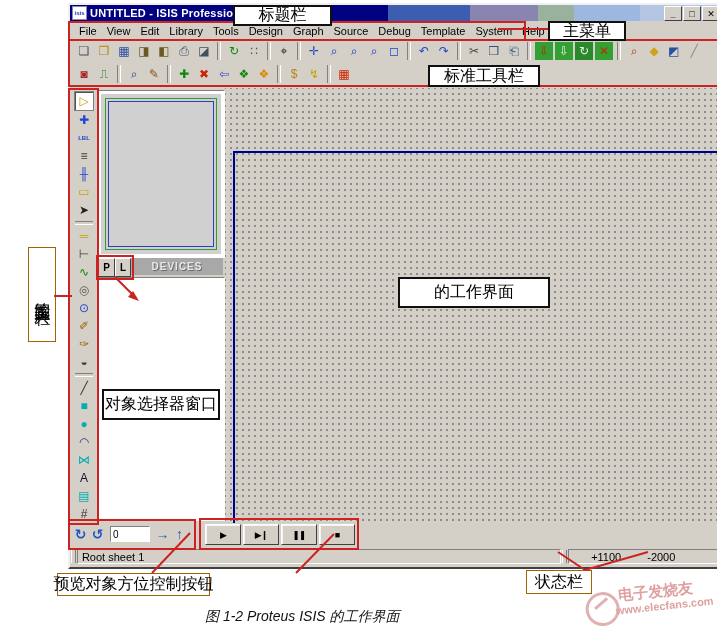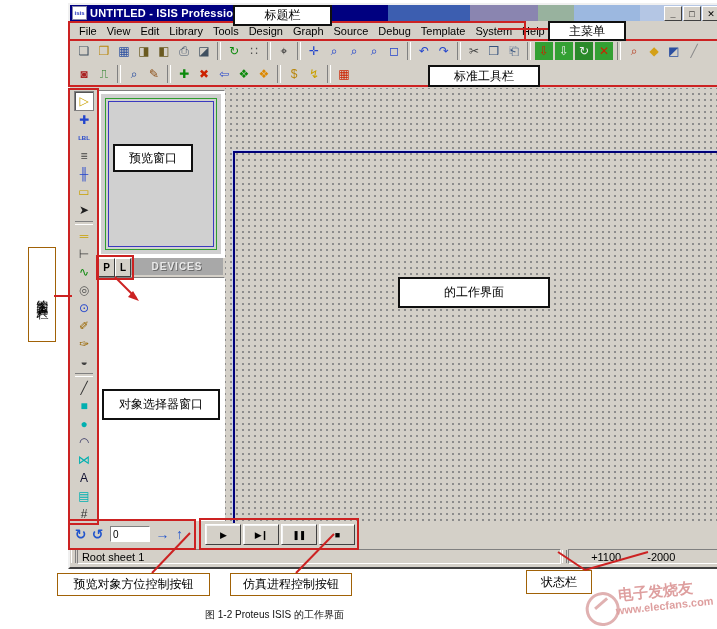--- a/index.html
+++ b/index.html
@@ -75,29 +75,29 @@
   
   #status-bar{left:70px;top:548px;width:651px;height:17px;display:flex;align-items:center;}
   .grip{width:3px;height:13px;margin:0 1px;border-left:1px solid #fff;border-right:1px solid #808080;}
   .sunken{height:13px;background:#d4d0c8;border:1px solid;border-color:#808080 #fff #fff #808080;
     font-size:11px;display:flex;align-items:center;padding:0 4px;}
   #status-sheet{width:494px;}
   #status-coords{width:130px;justify-content:flex-start;gap:26px;padding-left:22px;}
 
   
   .lblk,.lred{background:#fff;display:flex;align-items:center;justify-content:center;
-    font-size:12px;z-index:6;white-space:nowrap;}
+    font-size:16px;z-index:6;white-space:nowrap;}
   .lblk{border:2px solid #101010;}
   .lred{border:1px solid #a16207;}
   .redbox{border:2px solid #cc2222;z-index:5;pointer-events:none;}
   #lbl-drawing-toolbar{writing-mode:vertical-rl;text-orientation:upright;letter-spacing:2px;}
   #pointer-lines{left:0;top:0;z-index:7;pointer-events:none;}
 
   
-  #caption{left:205px;top:608px;font-size:10px;color:#111;}
+  #caption{left:205px;top:608px;font-size:14px;color:#111;font-style:italic;}
   #watermark{left:585px;top:575px;width:132px;height:50px;color:#d98f8f;transform:rotate(-6deg);opacity:.85;}
   #wm-ring{position:absolute;left:0;top:12px;width:28px;height:28px;border:3px solid #dba4a4;border-radius:50%;}
   #wm-pin{position:absolute;left:8px;top:22px;width:16px;height:3px;background:#dba4a4;transform:rotate(-35deg);}
   #wm-name{position:absolute;left:34px;top:8px;font-size:15px;font-weight:bold;}
   #wm-url{position:absolute;left:30px;top:26px;font-size:11px;font-weight:bold;}
 </style>
 </head>
 <body>
 
 <div id="page">
@@ -389,25 +389,23 @@
   <div class="redbox abs" style="left:68px;top:39px;width:651px;height:44px"></div>
   <div class="redbox abs" style="left:68px;top:88px;width:27px;height:433px"></div>
   <div class="redbox abs" style="left:96px;top:255px;width:34px;height:21px"></div>
   <div class="redbox abs" style="left:68px;top:519px;width:124px;height:27px"></div>
   <div class="redbox abs" style="left:199px;top:518px;width:156px;height:28px"></div>
 
   <div class="lblk abs" style="left:233px;top:5px;width:95px;height:17px">标题栏</div>
   <div class="lblk abs" style="left:548px;top:21px;width:74px;height:16px">主菜单</div>
   <div class="lblk abs" style="left:428px;top:65px;width:108px;height:18px">标准工具栏</div>
   <div class="lred abs" id="lbl-drawing-toolbar" style="left:28px;top:247px;width:26px;height:93px">绘图工具栏</div>
-  <div class="lblk abs" style="left:113px;top:144px;width:76px;height:24px">预览窗口</div>
   <div class="lblk abs" style="left:102px;top:389px;width:114px;height:27px">对象选择器窗口</div>
   <div class="lblk abs" style="left:398px;top:277px;width:148px;height:27px">的工作界面</div>
   <div class="lred abs" style="left:57px;top:573px;width:151px;height:21px">预览对象方位控制按钮</div>
-  <div class="lred abs" style="left:230px;top:573px;width:120px;height:21px">仿真进程控制按钮</div>
   <div class="lred abs" style="left:526px;top:570px;width:64px;height:22px">状态栏</div>
 
   <svg id="pointer-lines" class="abs" width="717" height="629">
     <line x1="498" y1="29" x2="548" y2="29" stroke="#cc2222" stroke-width="2"></line>
     <line x1="54" y1="296" x2="72" y2="296" stroke="#cc2222" stroke-width="2"></line>
     <line x1="115" y1="277" x2="136" y2="298" stroke="#cc2222" stroke-width="2"></line>
     <polygon points="139,301 128,297 133,291" fill="#cc2222"></polygon>
     <line x1="152" y1="573" x2="190" y2="533" stroke="#cc2222" stroke-width="2"></line>
     <line x1="296" y1="573" x2="334" y2="534" stroke="#cc2222" stroke-width="2"></line>
     <line x1="585" y1="570" x2="558" y2="552" stroke="#cc2222" stroke-width="2"></line>

